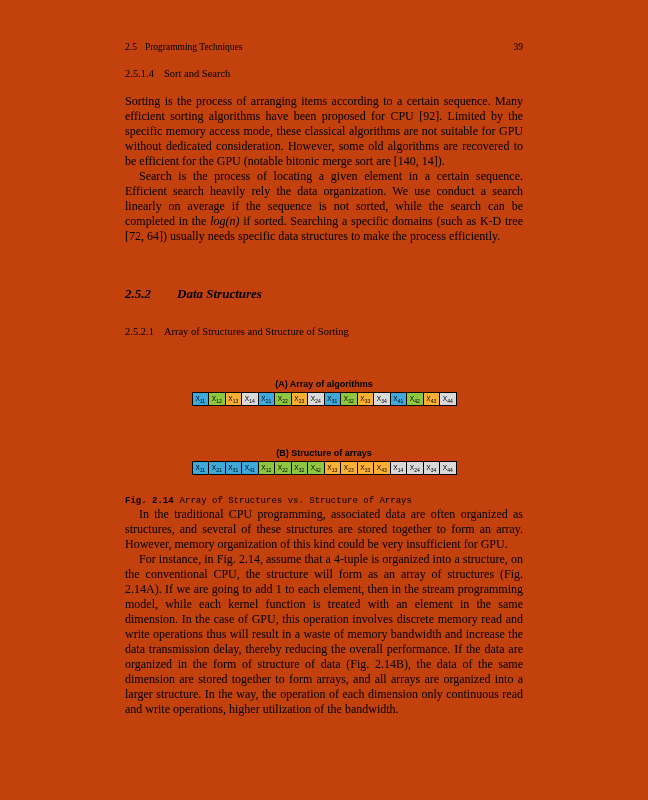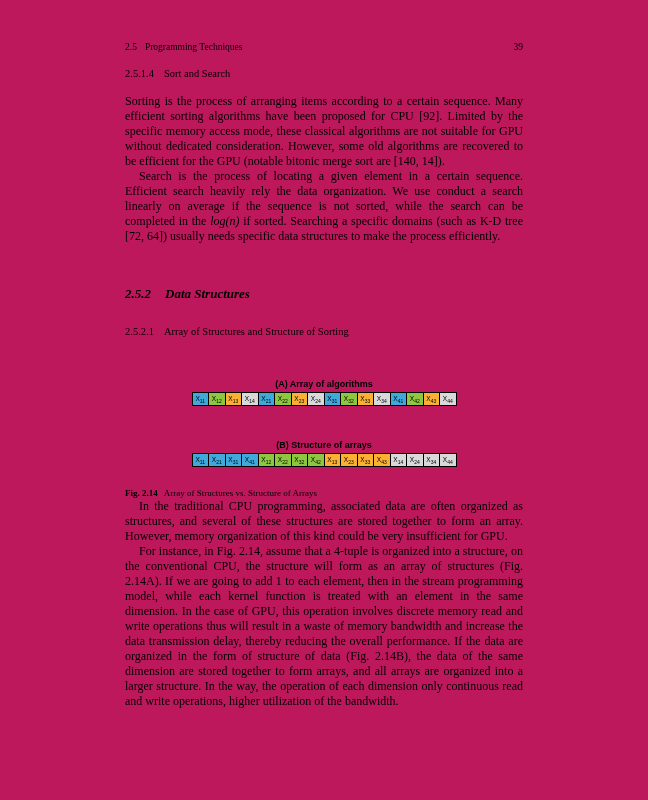--- a/index.html
+++ b/index.html
@@ -1,20 +1,20 @@
 <!DOCTYPE html>
 <html lang="en"><head>
 <meta charset="utf-8">
 <style>
   html, body { margin: 0; padding: 0; background: #ffffff; }
   .page {
     position: relative;
     width: 648px;
     height: 800px;
-    background: #be185d;
+    background: #c2410c;
     color: #000000;
     font-family: "Liberation Serif", "DejaVu Serif", serif;
     overflow: hidden;
   }
   .content {
     position: absolute;
     left: 125px;
     top: 42px;
     width: 398px;
   }
@@ -30,40 +30,40 @@
     font-weight: normal;
     margin: 0 0 15px 0;
   }
   .h-sub .num { margin-right: 10px; }
   .h-sec {
     font-size: 13px;
     font-weight: bold;
     font-style: italic;
     margin: 42px 0 24px 0;
   }
-  .h-sec .num { margin-right: 14px; }
+  .h-sec .num { margin-right: 26px; }
   p.body {
     font-size: 12px;
     line-height: 15px;
     text-align: justify;
     margin: 0;
   }
   p.indent { text-indent: 14px; }
   .math { font-style: italic; }
   .figure {
     margin-top: 42px;
     text-align: center;
   }
   .fig-title {
     font-family: "Liberation Sans", "DejaVu Sans", sans-serif;
     font-weight: bold;
     font-size: 9px;
     margin-bottom: 3px;
   }
-  .fig-title-b { margin-top: 30px; }
+  .fig-title-b { margin-top: 38px; }
   .cell-row {
     display: inline-flex;
     vertical-align: top;
   }
   .cell {
     box-sizing: border-box;
     width: 17.5px;
     height: 14px;
     border: 1px solid #000;
     margin-left: -1px;
@@ -73,20 +73,21 @@
     text-align: center;
     overflow: hidden;
   }
   .cell:first-child { margin-left: 0; }
   .cell sub { font-size: 5px; vertical-align: -1.5px; }
   .caption {
     font-size: 9px;
     line-height: 12px;
     text-align: left;
     margin: 16px 0 0 0;
+    font-family: Liberation Mono, monospace;
   }
   .caption .cap-label { font-weight: bold; margin-right: 6px; }
   .para-block { margin-top: 28px; }
 </style>
 </head>
 <body>
 
 <div class="page">
   <div class="content">
 

